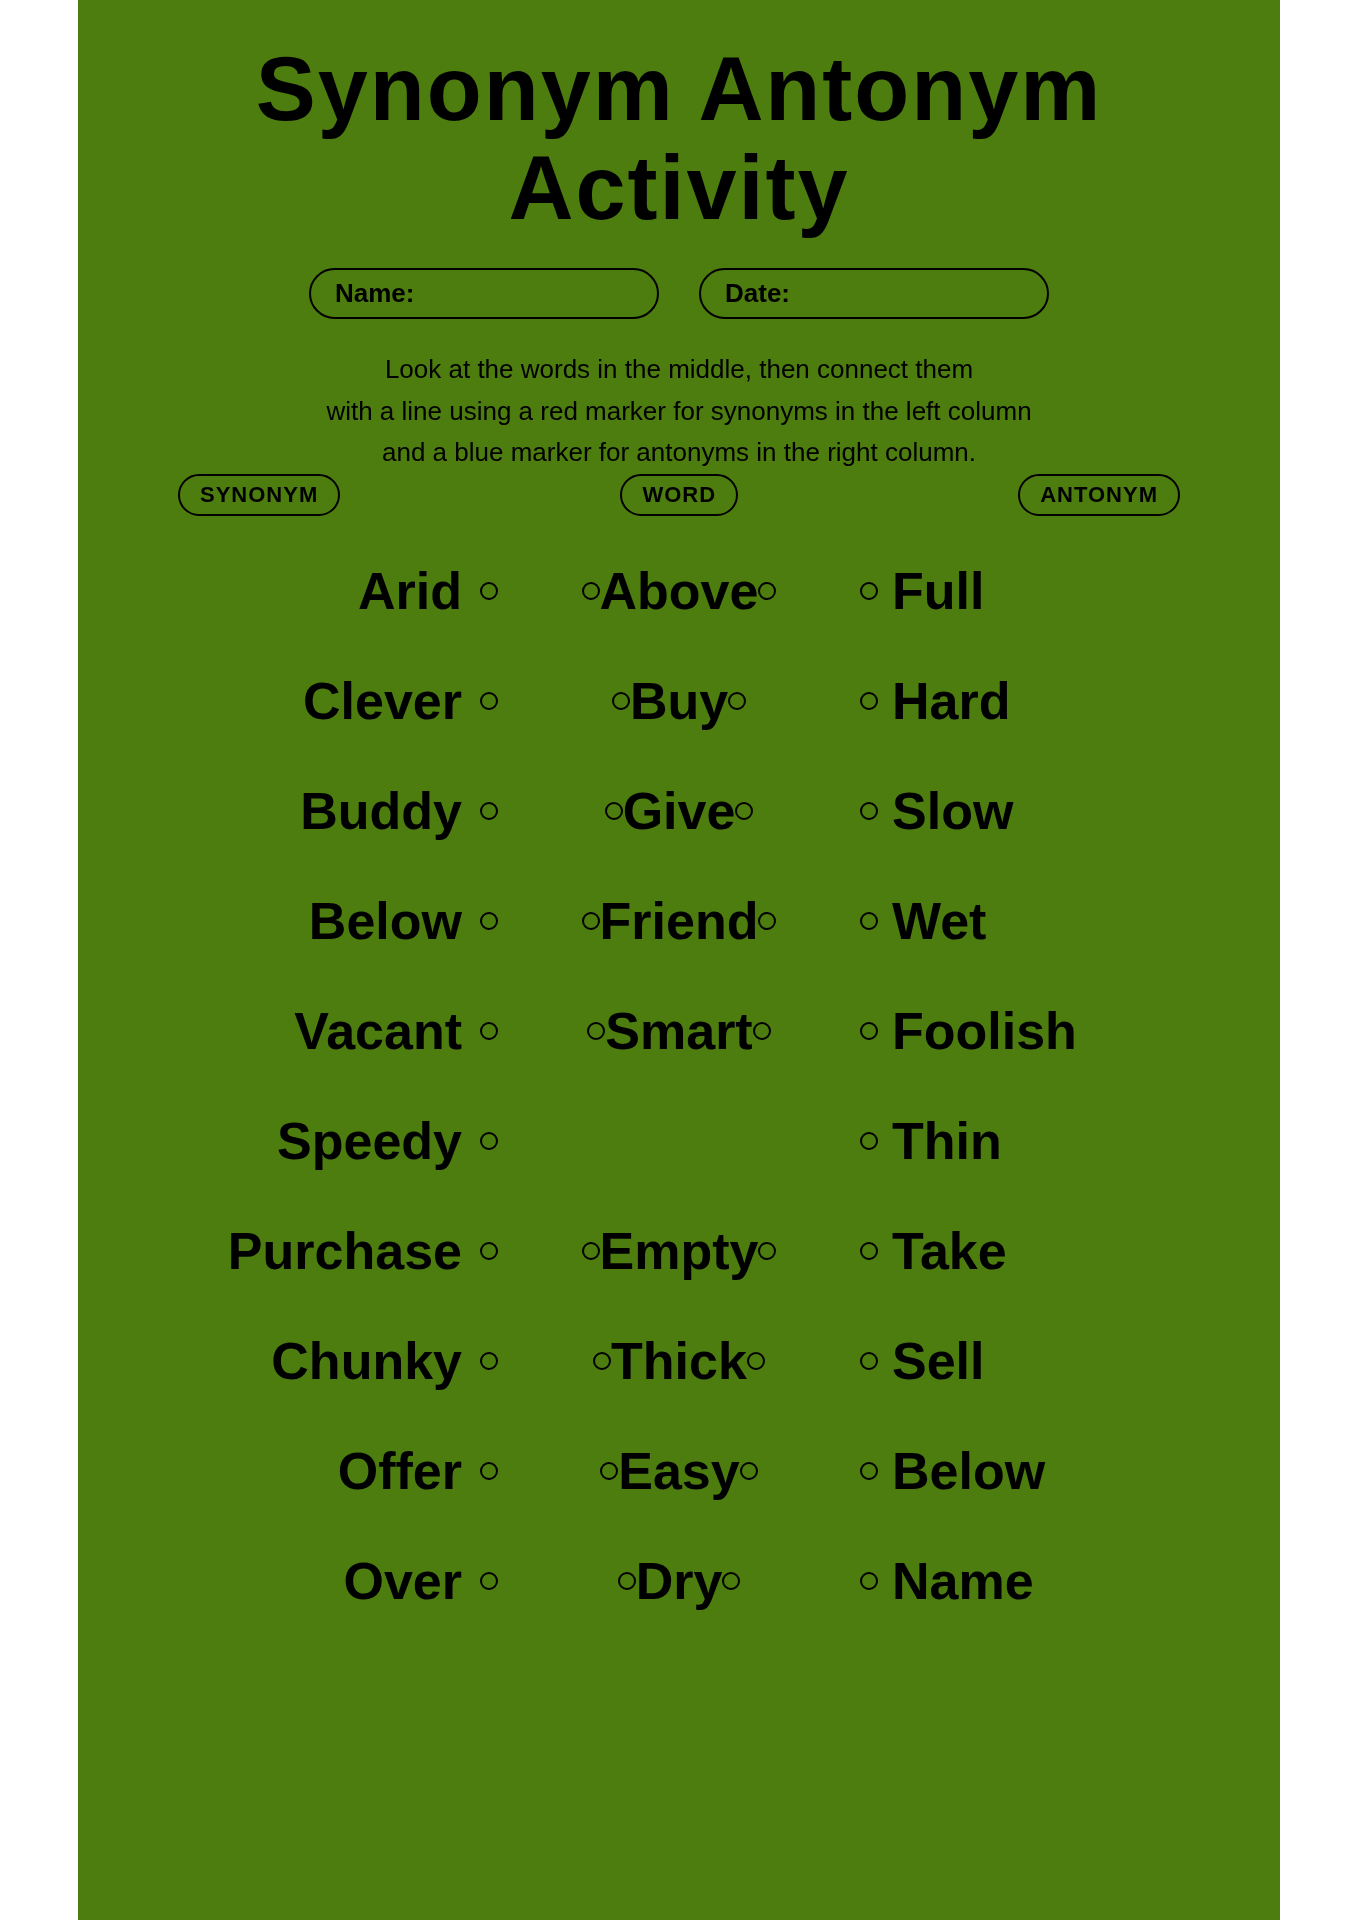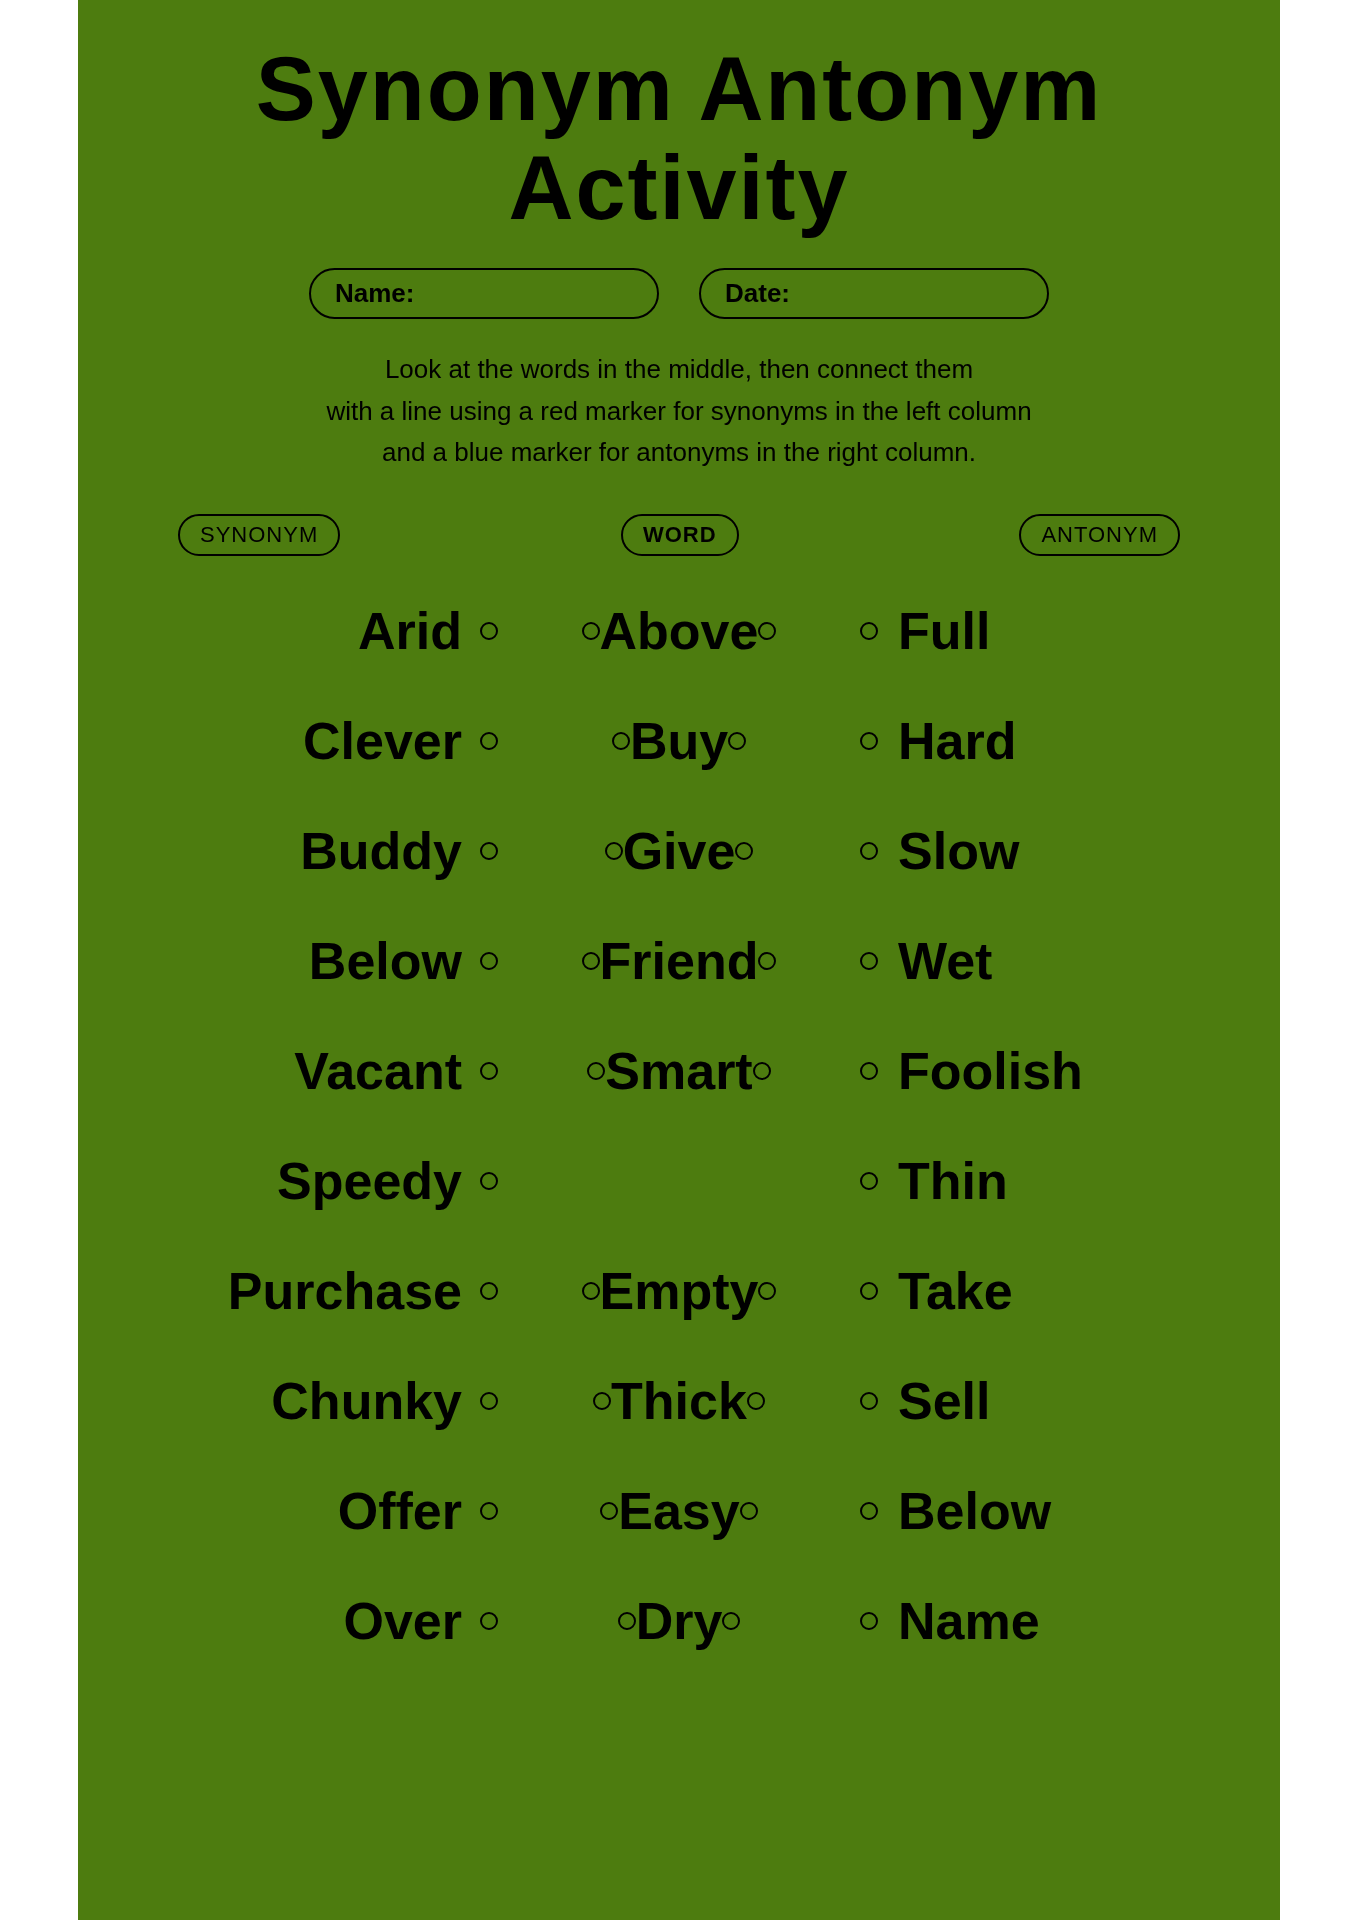--- a/index.html
+++ b/index.html
@@ -53,37 +53,36 @@
 
     .field-label {
       font-weight: bold;
       font-size: 26px;
     }
 
     .instructions {
       text-align: center;
       font-size: 26px;
       line-height: 1.6;
-      margin-bottom: 40px;
     }
 
     .columns-header {
       display: flex;
       justify-content: space-between;
       align-items: center;
       margin-bottom: 20px;
       padding: 0 20px;
     }
 
     .col-label {
       border: 2px solid #000;
       border-radius: 30px;
       padding: 6px 20px;
       font-size: 22px;
-      font-weight: normal;
+      font-weight: bold;
       letter-spacing: 1px;
     }
 
     .word-label {
       border: 2px solid #000;
       border-radius: 30px;
       padding: 6px 20px;
       font-size: 22px;
       font-weight: bold;
       letter-spacing: 1px;
@@ -135,21 +134,21 @@
 
     .word-text {
       font-size: 52px;
       font-weight: bold;
       font-family: 'Arial Black', Arial, sans-serif;
     }
 
     .antonym-cell {
       display: flex;
       align-items: center;
-      gap: 20px;
+      gap: 14px;
       width: 320px;
       justify-content: flex-start;
     }
 
     .antonym-text {
       font-size: 52px;
       font-weight: bold;
       font-family: 'Arial Black', Arial, sans-serif;
     }
   </style>

